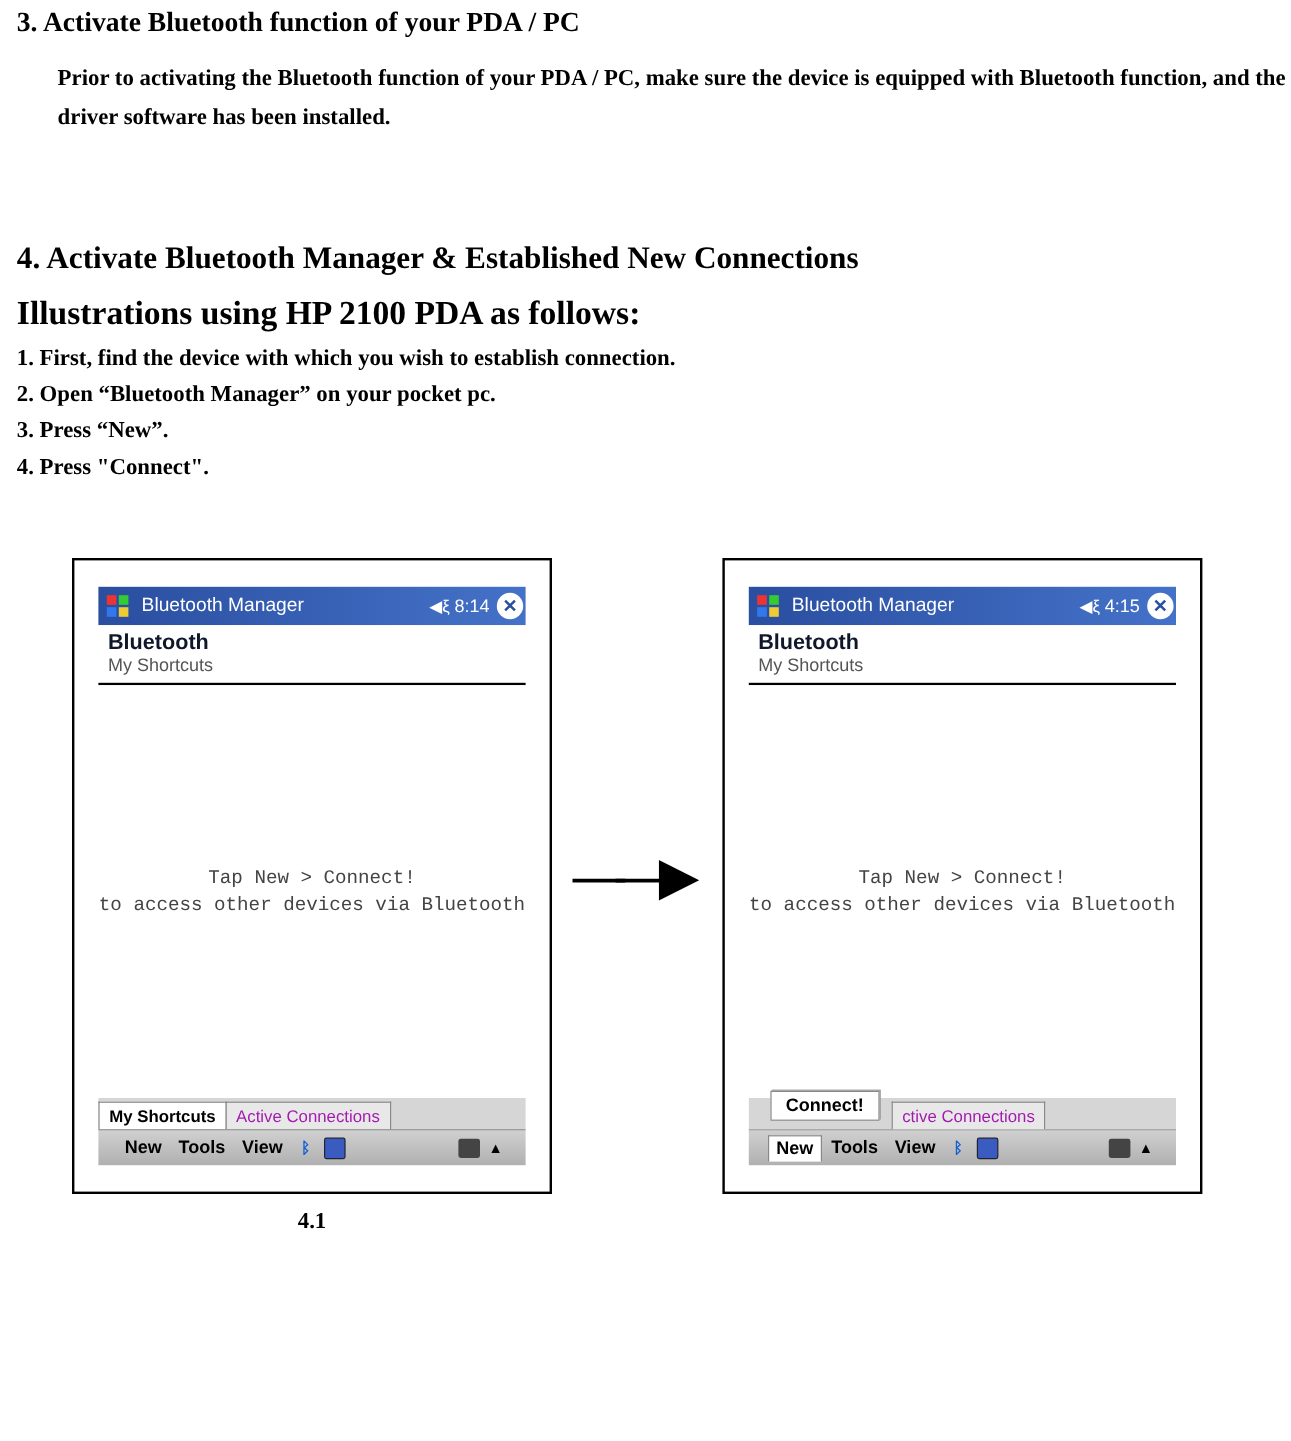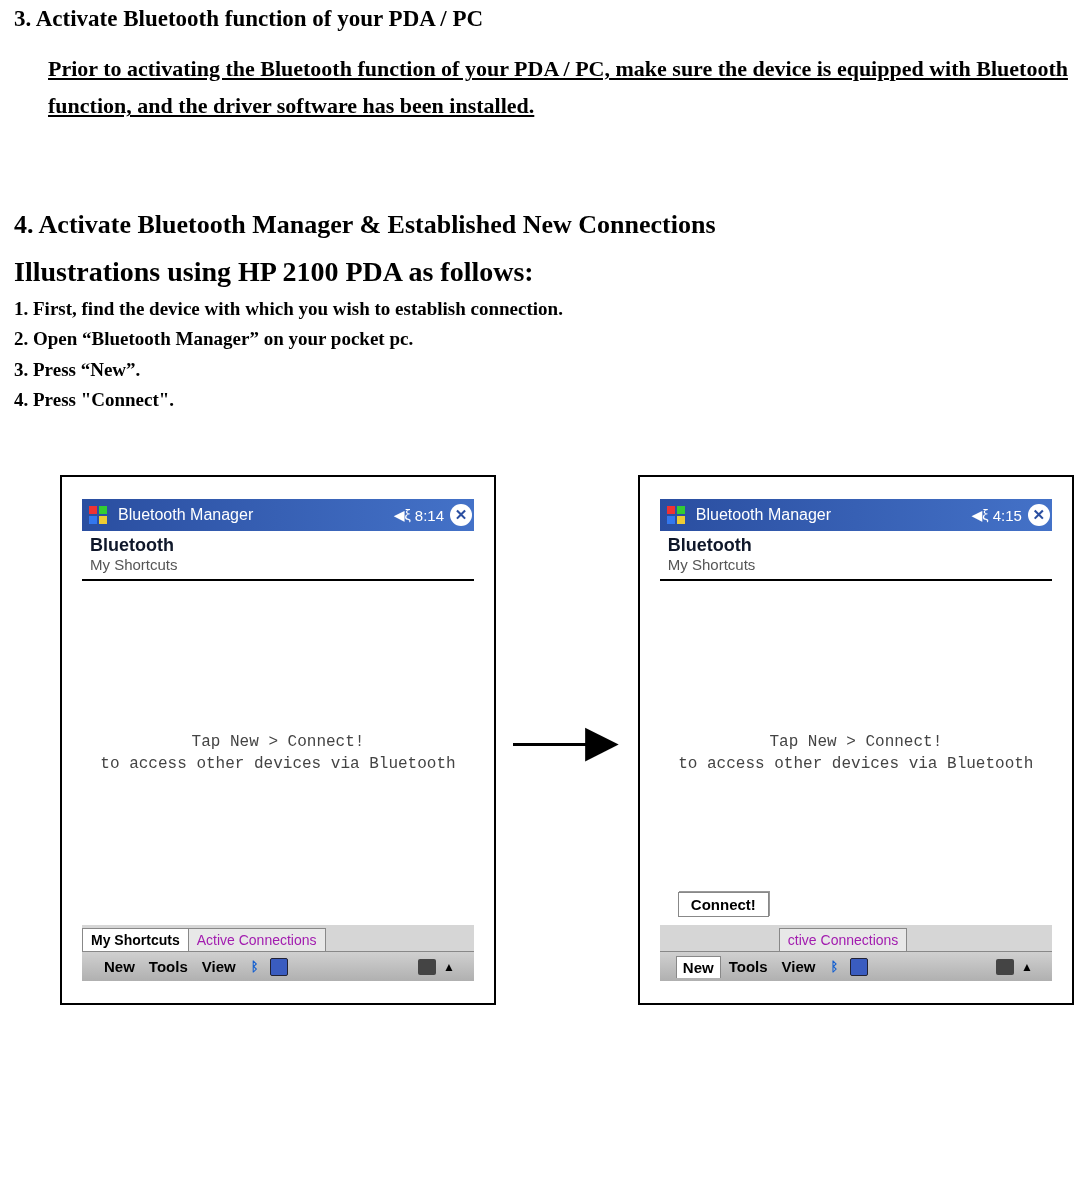--- a/index.html
+++ b/index.html
@@ -11,26 +11,25 @@
       color: #000;
       padding: 0;
     }
     .section-heading {
       font-size: 23px;
       font-weight: bold;
       margin-left: 14px;
       margin-top: 6px;
     }
     .section-body {
-      font-size: 22px;
+      font-size: 19px;
       font-weight: bold;
       margin-left: 48px;
       margin-top: 18px;
       line-height: 1.7;
-      text-decoration: underline;
     }
     .h2-heading {
       font-size: 26px;
       font-weight: bold;
       margin-left: 14px;
       margin-top: 85px;
     }
     .illus-heading {
       font-size: 28px;
       font-weight: bold;
@@ -51,21 +50,21 @@
     }
     .screenshots-row {
       display: flex;
       align-items: center;
       justify-content: flex-start;
       margin-top: 60px;
       margin-left: 60px;
       gap: 12px;
     }
     .pda {
-      width: 436px;
+      width: 400px;
       height: 530px;
       border: 2px solid #000;
       background: #fff;
       padding: 22px 20px;
       display: flex;
       flex-direction: column;
       filter: blur(0.3px);
     }
     .titlebar {
       height: 32px;
@@ -274,21 +273,21 @@
     </div>
     <div class="subheader">
       <div class="subheader-title">Bluetooth</div>
       <div class="subheader-sub">My Shortcuts</div>
     </div>
     <div class="content">
       <div>Tap New &gt; Connect!</div>
       <div>to access other devices via Bluetooth</div>
     </div>
     <div class="tabs" style="position:relative;">
-      <div class="popup-menu" style="position:absolute; left:18px; bottom:35px;">
+      <div class="popup-menu" style="position:absolute; left:18px; bottom:8px;">
         <div class="popup-item">Connect!</div>
       </div>
       <div class="tab" style="visibility:hidden; width:120px;"></div>
       <div class="tab inactive">ctive Connections</div>
     </div>
     <div class="bottombar">
       <span class="menu-item" style="background:#fff; border:1px solid #888; border-bottom:none;">New</span>
       <span class="menu-item">Tools</span>
       <span class="menu-item">View</span>
       <span class="tray-icon tray-bt">ᛒ</span>
@@ -299,14 +298,15 @@
       <span class="tray-icon">
           <span class="tray-sip"></span>
         </span>
       <span class="tray-up">▲</span>
     </div>
   </div>
 
 </div>
 
 <div class="captions-row">
+  <div class="caption">4.1</div>
   <div class="caption-gap"></div>
 </div>
 
 </body></html>

